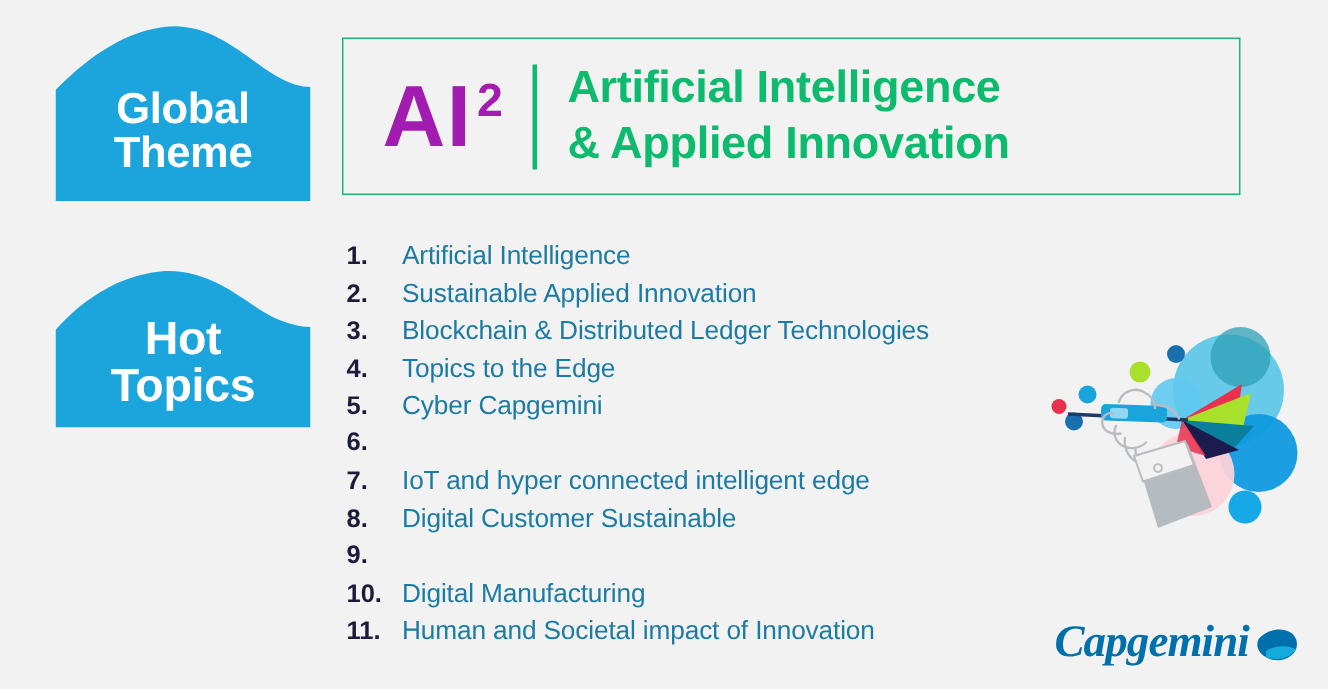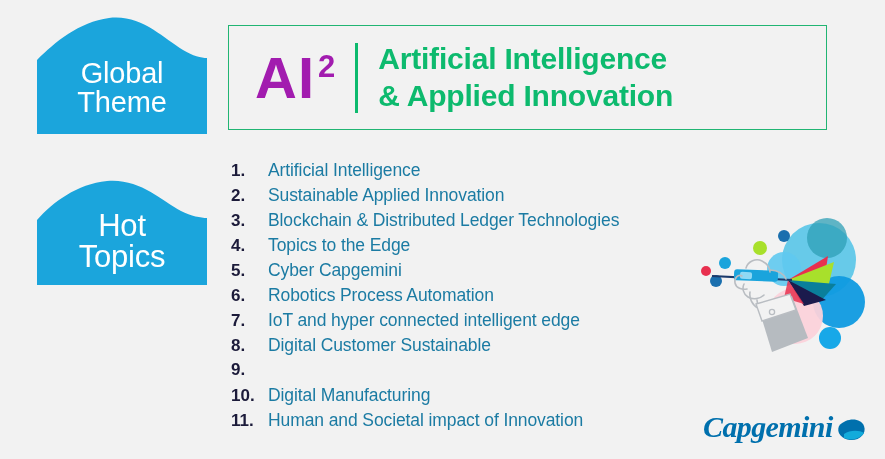--- a/index.html
+++ b/index.html
@@ -31,21 +31,21 @@
   .badge .badge-shape {
     position: absolute;
     inset: 0;
     width: 100%;
     height: 100%;
   }
   .badge .badge-label {
     position: relative;
     z-index: 2;
     color: #ffffff;
-    font-weight: normal;
+    font-weight: bold;
     text-align: center;
     line-height: 1.02;
     letter-spacing: -0.2px;
     white-space: pre-line;
   }
 
   #global-theme-badge {
     left: 37px;
     top: 16px;
     width: 170px;
@@ -208,21 +208,20 @@
     <li>
       <span class="topic-num">4.</span>
       <span class="topic-label">Topics to the Edge</span>
     </li>
     <li>
       <span class="topic-num">5.</span>
       <span class="topic-label">Cyber Capgemini</span>
     </li>
     <li>
       <span class="topic-num">6.</span>
-      <span class="topic-label">Robotics Process Automation</span>
     </li>
     <li>
       <span class="topic-num">7.</span>
       <span class="topic-label">IoT and hyper connected intelligent edge</span>
     </li>
     <li>
       <span class="topic-num">8.</span>
       <span class="topic-label">Digital Customer Sustainable</span>
     </li>
     <li>

